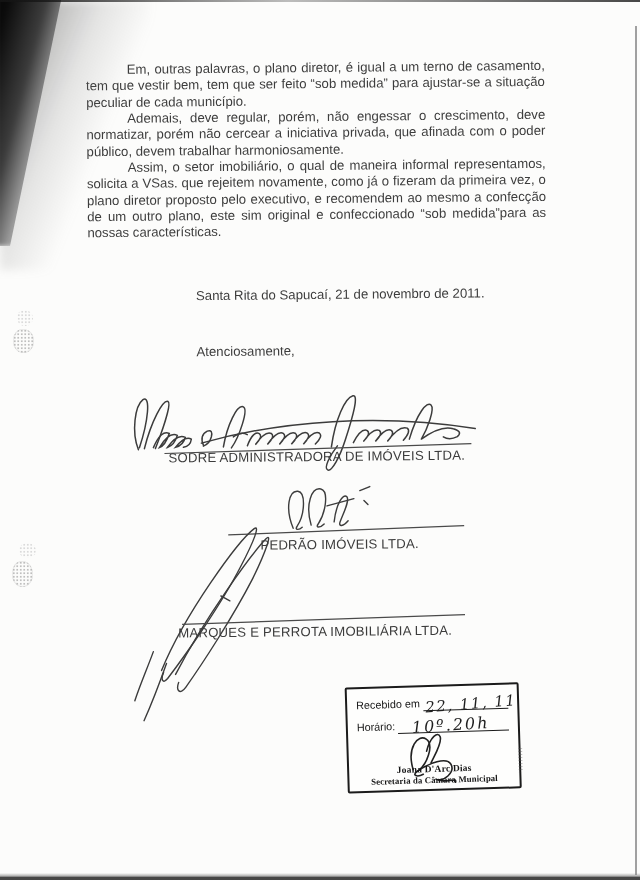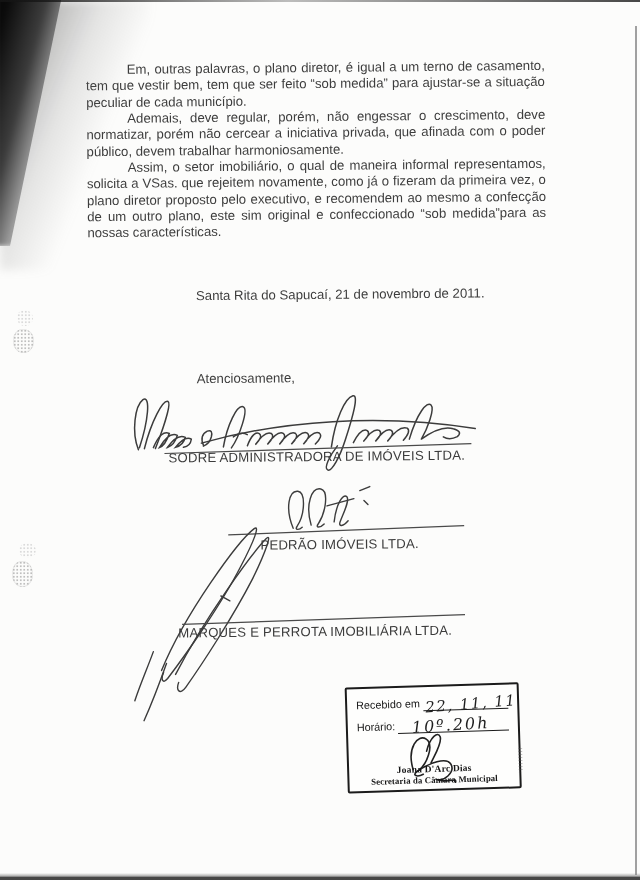--- a/index.html
+++ b/index.html
@@ -10,21 +10,21 @@
   }
   .tilt { position:absolute; inset:0; transform:rotate(-0.55deg); transform-origin:320px 300px; }
 
   
   .letter-body {
     position:absolute; left:88px; top:60px; width:459px;
     font-size:13.2px; line-height:16.35px; text-align:justify; color:#3d3d3d;
   }
   .letter-body p { margin:0; text-indent:41px; }
   .dateline  { position:absolute; left:196px; top:287px; font-size:13.2px; }
-  .closing   { position:absolute; left:196px; top:370px; font-size:13.2px; }
+  .closing   { position:absolute; left:196px; top:343px; font-size:13.2px; }
   .sig-label { position:absolute; font-size:13.2px; letter-spacing:0.2px; color:#3c3c3c; white-space:nowrap; }
   #sig1-label { left:167px; top:449px; }
   #sig2-label { left:258px; top:537px; }
   #sig3-label { left:175px; top:624px; }
 
   svg.overlay { position:absolute; left:0; top:0; pointer-events:none; }
 
   
   .stamp {
     position:absolute; left:342px; top:686px; width:170px; height:102px;

